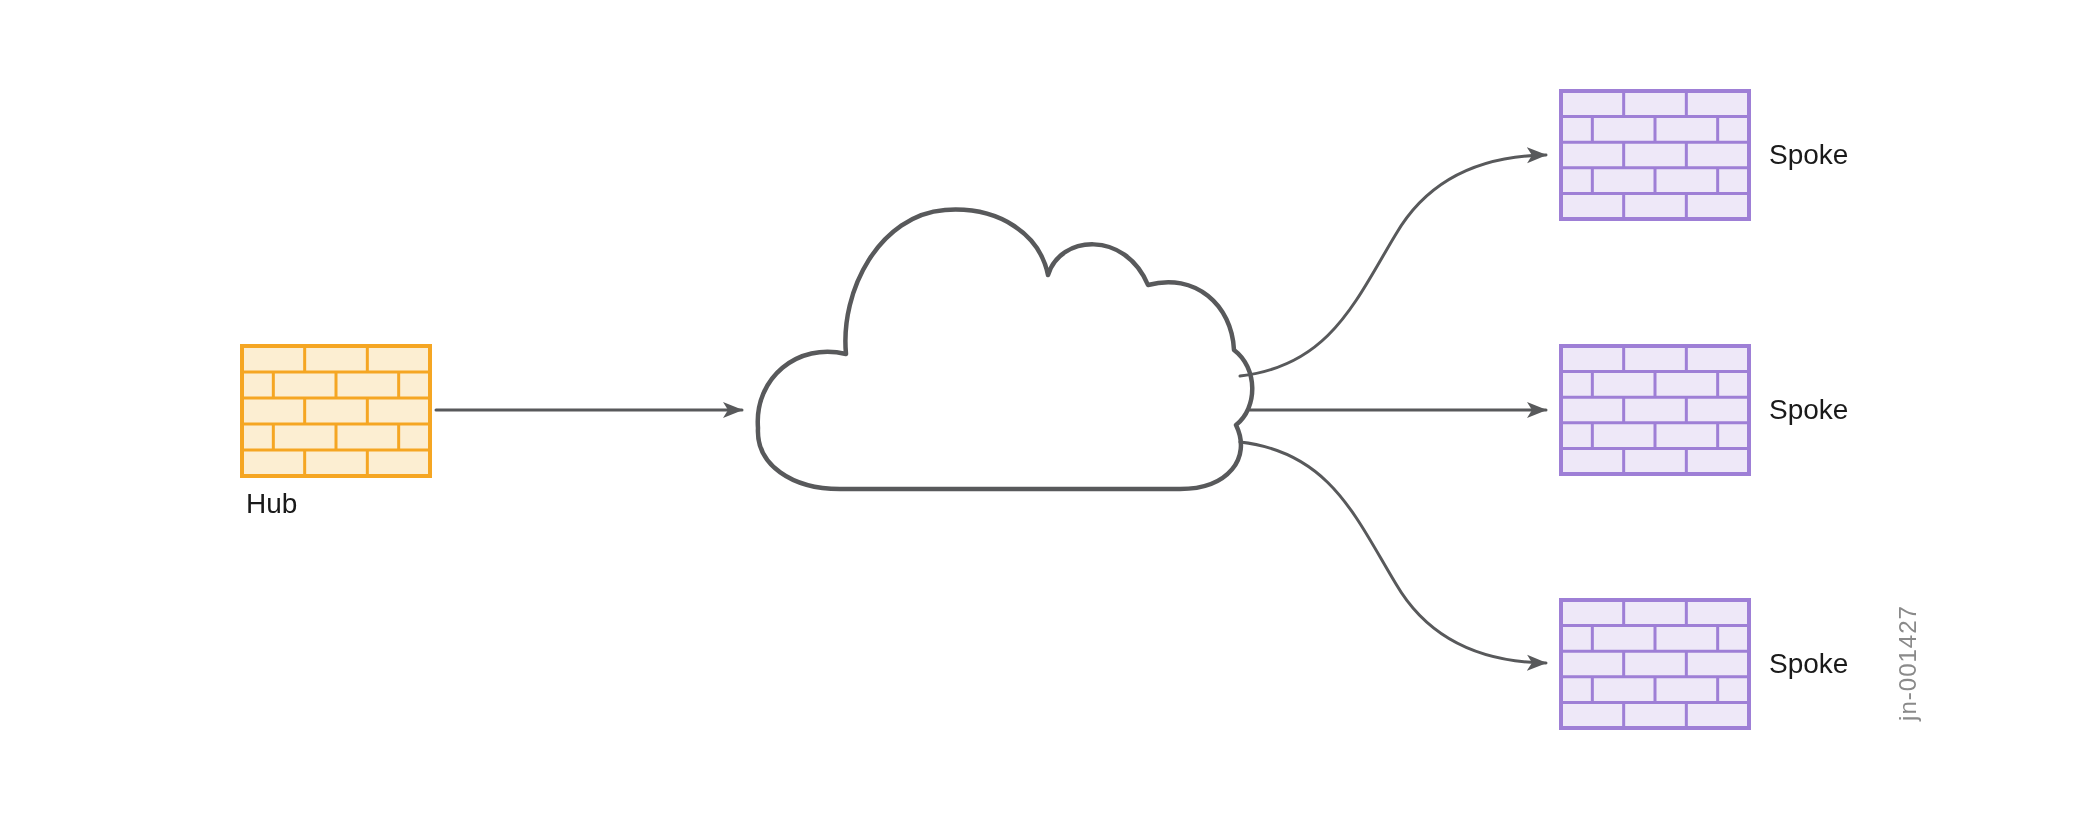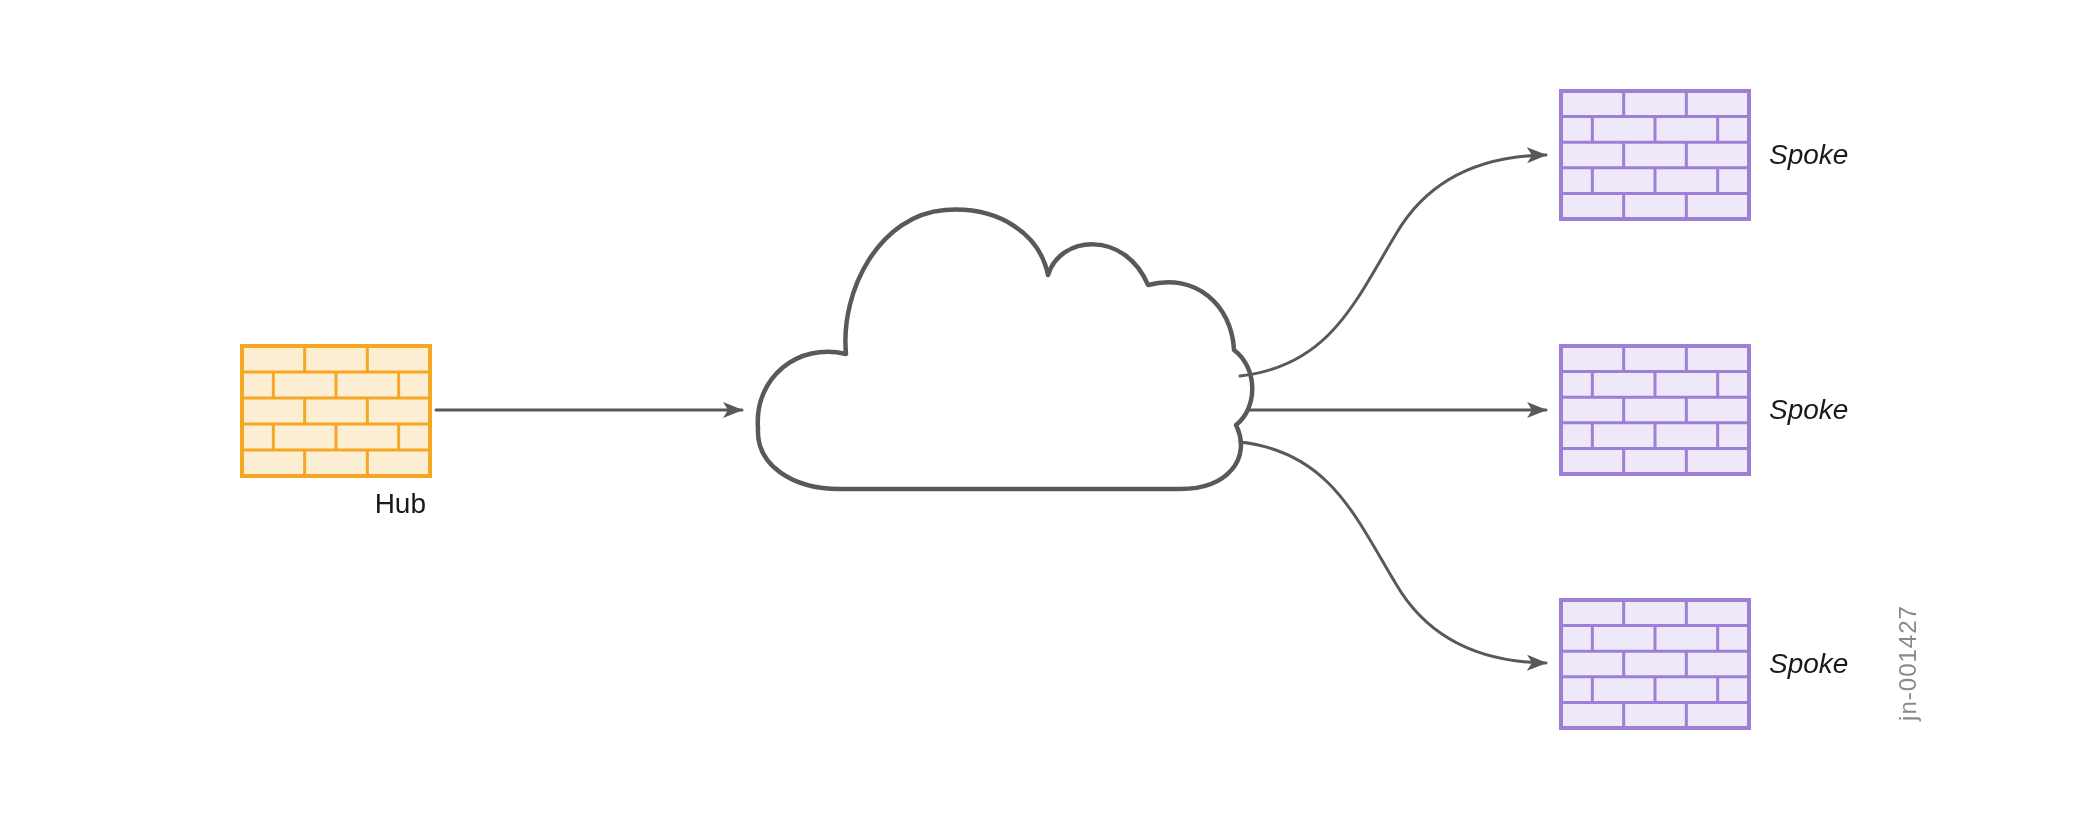--- a/index.html
+++ b/index.html
@@ -12,22 +12,22 @@
     font-family: "Liberation Sans", sans-serif;
     overflow: hidden;
   }
   .art { position: absolute; left: 0; top: 0; }
   .node-label {
     position: absolute;
     font-size: 28px;
     line-height: 32px;
     color: #1a1a1a;
   }
-  #hub-label   { left: 246px; top: 488px; width: 180px; text-align: right; }
-  .spoke-label { left: 1769px; width: 140px; text-align: left; font-style: italic; }
+  #hub-label   { left: 246px; top: 488px; width: 180px; text-align: left; }
+  .spoke-label { left: 1769px; width: 140px; text-align: left; }
   #spoke-label-1 { top: 139px; }
   #spoke-label-2 { top: 394px; }
   #spoke-label-3 { top: 648px; }
   .watermark {
     position: absolute;
     left: 1828px;
     top: 649px;
     width: 160px;
     text-align: center;
     font-size: 24px;

